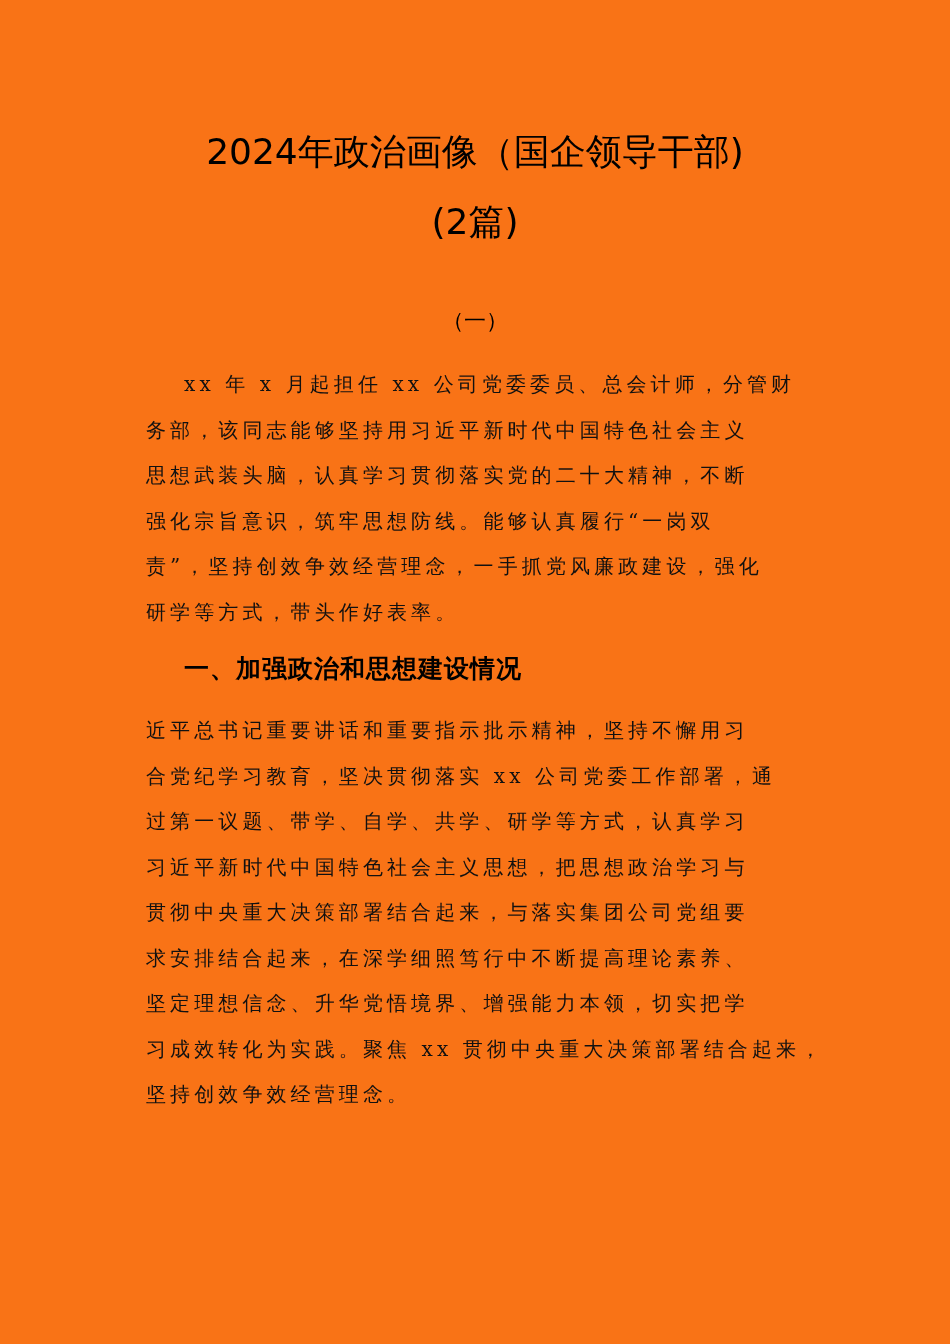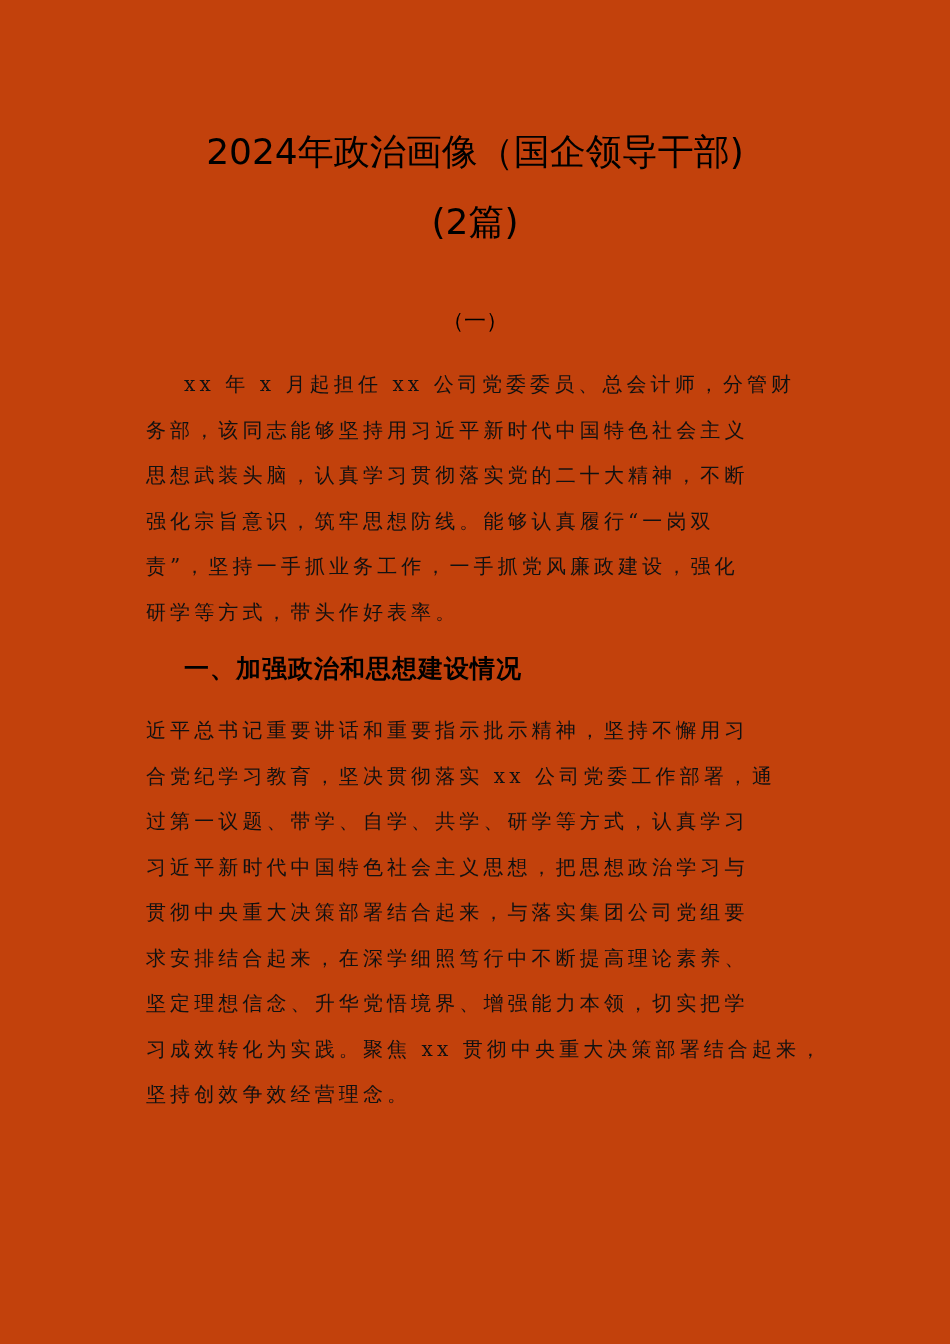--- a/index.html
+++ b/index.html
@@ -1,18 +1,18 @@
 <!DOCTYPE html>
 <html><head>
 <meta charset="utf-8">
 <style>
   html, body { margin:0; padding:0; background:#ffffff; }
   body { width:950px; height:1344px; position:relative; overflow:hidden;
          font-family: "DejaVu Serif", "Liberation Serif", serif; color:#111; }
-  .page { position:absolute; left:0; top:0; width:950px; height:1344px; background:#c2410c; }
+  .page { position:absolute; left:0; top:0; width:950px; height:1344px; background:#f97316; }
   .title { position:absolute; left:0; width:950px; text-align:center;
            font-family:"DejaVu Sans", "Liberation Sans", sans-serif; font-size:36px; letter-spacing:0; color:#000; }
   .t1 { top:128px; }
   .t2 { top:198px; }
   .sub { position:absolute; top:306px; left:0; width:950px; text-align:center;
          font-size:22px; color:#000; }
   .para { position:absolute; left:146px; width:680px; font-size:20px; line-height:45.5px; color:#111; }
   .line { display:block; white-space:nowrap; letter-spacing:4.1px; text-align:justify; }
   .line.indent { padding-left:38px; }
   .h1 { position:absolute; left:184px; top:652px; font-size:25px; font-weight:bold; color:#000;
@@ -24,21 +24,21 @@
 <div class="page">
   <div class="title t1">2024年政治画像（国企领导干部)</div>
   <div class="title t2">(2篇)</div>
   <div class="sub">（一）</div>
 
   <div class="para" style="top:362px;">
     <span class="line indent">xx 年 x 月起担任 xx 公司党委委员、总会计师，分管财</span>
     <span class="line">务部，该同志能够坚持用习近平新时代中国特色社会主义</span>
     <span class="line">思想武装头脑，认真学习贯彻落实党的二十大精神，不断</span>
     <span class="line">强化宗旨意识，筑牢思想防线。能够认真履行“一岗双</span>
-    <span class="line">责”，坚持一手抓业务工作，一手抓党风廉政建设，强化</span>
+    <span class="line">责”，坚持创效争效经营理念，一手抓党风廉政建设，强化</span>
     <span class="line">研学等方式，带头作好表率。</span>
   </div>
 
   <div class="h1">一、加强政治和思想建设情况</div>
 
   <div class="para" style="top:708px;">
     <span class="line">近平总书记重要讲话和重要指示批示精神，坚持不懈用习</span>
     <span class="line">合党纪学习教育，坚决贯彻落实 xx 公司党委工作部署，通</span>
     <span class="line">过第一议题、带学、自学、共学、研学等方式，认真学习</span>
     <span class="line">习近平新时代中国特色社会主义思想，把思想政治学习与</span>

